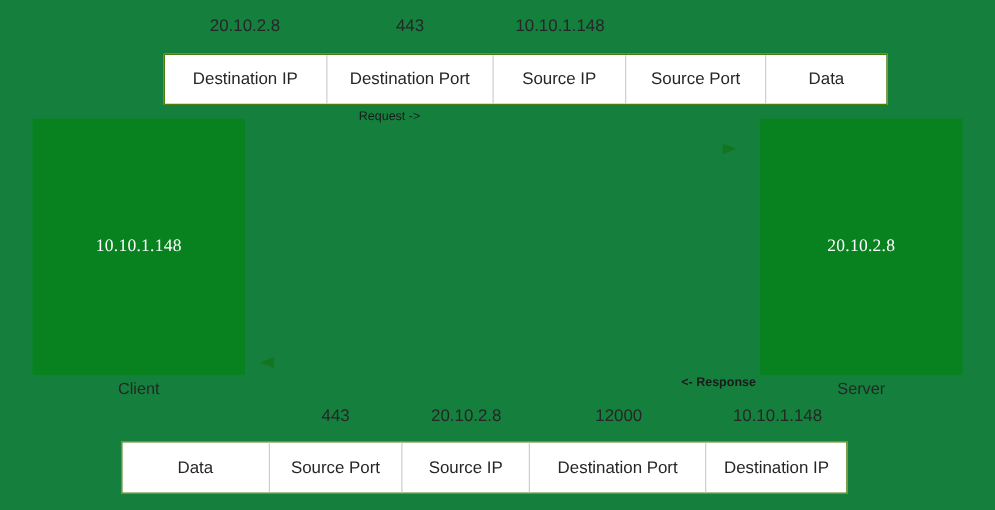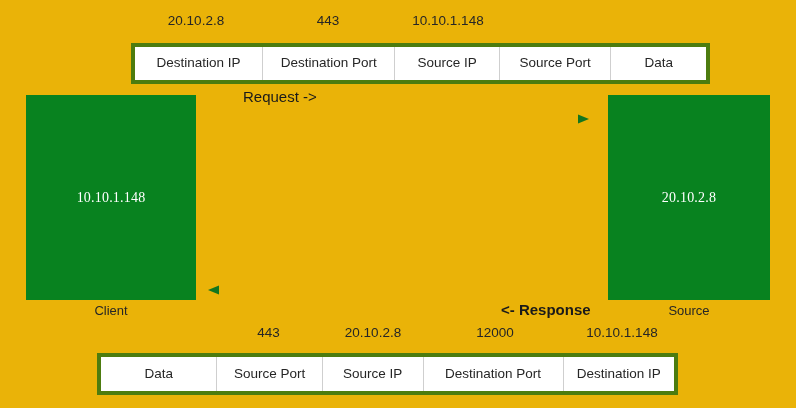--- a/index.html
+++ b/index.html
@@ -8,29 +8,29 @@
     background: #ffffff;
   }
   body {
     font-family: "Liberation Sans", sans-serif;
     color: #1a1a1a;
   }
   #canvas {
     position: relative;
     width: 796px;
     height: 408px;
-    background: #eab308;
+    background: #15803d;
     overflow: hidden;
   }
 
   
   .packet-table {
     position: absolute;
     display: flex;
-    border: 4px solid #4d7c0f;
+    border: 1px solid #4d7c0f;
     background: #ffffff;
     box-sizing: border-box;
   }
   .packet-cell {
     display: flex;
     align-items: center;
     justify-content: center;
     box-sizing: border-box;
     border-right: 1px solid #cfcfcf;
     font-size: 13.5px;
@@ -130,23 +130,24 @@
   #arrow-layer {
     position: absolute;
     left: 0;
     top: 0;
     width: 796px;
     height: 408px;
     pointer-events: none;
   }
   .flow-label {
     position: absolute;
-    font-size: 15px;
+    font-size: 10px;
     color: #1a1a1a;
     white-space: nowrap;
+    margin-left: 44px;
   }
   #request-label {
     left: 243px;
     top: 88px;
   }
   #response-label {
     left: 501px;
     top: 301px;
     font-weight: bold;
   }
@@ -169,21 +170,21 @@
   </div>
 
   <div class="host-box" id="client-box">
     <span class="host-ip">10.10.1.148</span>
   </div>
   <div class="host-label" id="client-label">Client</div>
 
   <div class="host-box" id="server-box">
     <span class="host-ip">20.10.2.8</span>
   </div>
-  <div class="host-label" id="server-label">Source</div>
+  <div class="host-label" id="server-label">Server</div>
 
   <svg id="arrow-layer" viewBox="0 0 796 408" width="796" height="408">
     <defs>
       <linearGradient id="gradRight" x1="0" y1="0" x2="1" y2="0">
         <stop offset="0%" stop-color="#bfe0c3"></stop>
         <stop offset="55%" stop-color="#59a766"></stop>
         <stop offset="100%" stop-color="#13761f"></stop>
       </linearGradient>
       <linearGradient id="gradLeft" x1="0" y1="0" x2="1" y2="0">
         <stop offset="0%" stop-color="#13761f"></stop>

